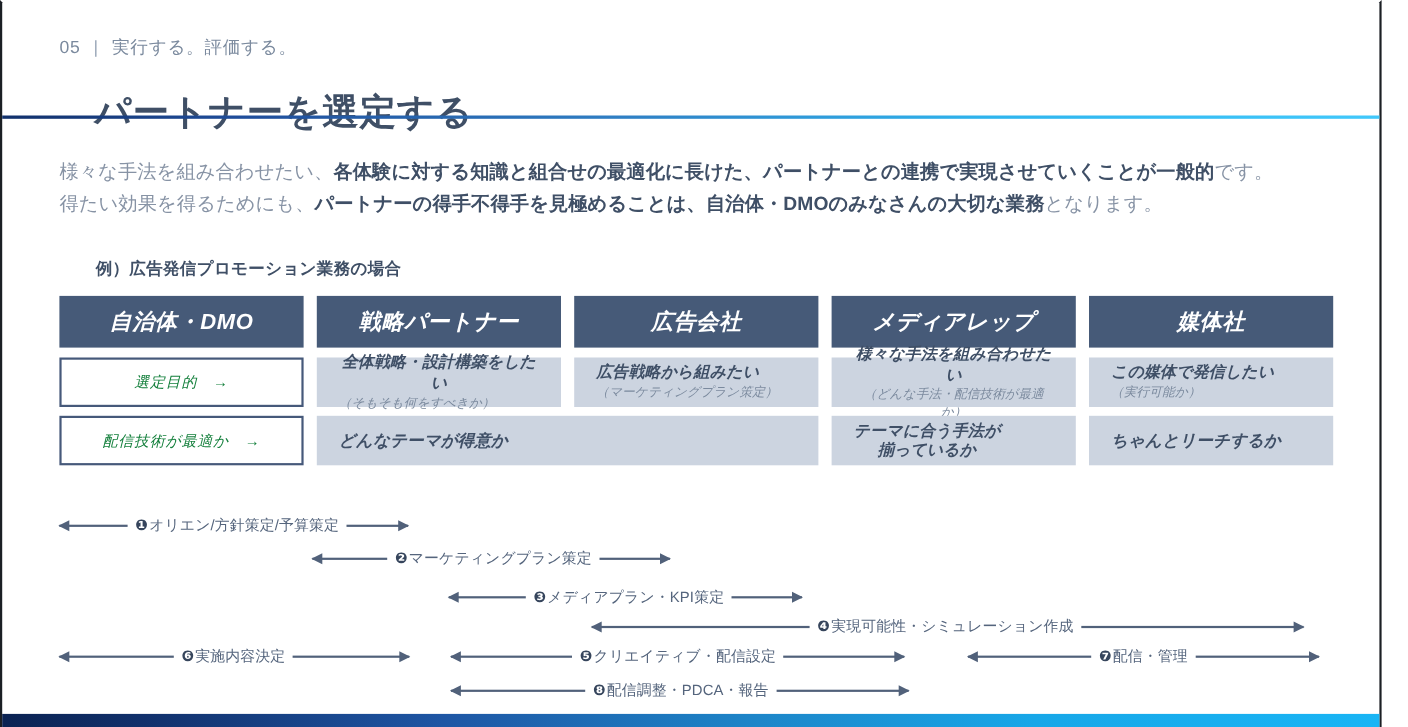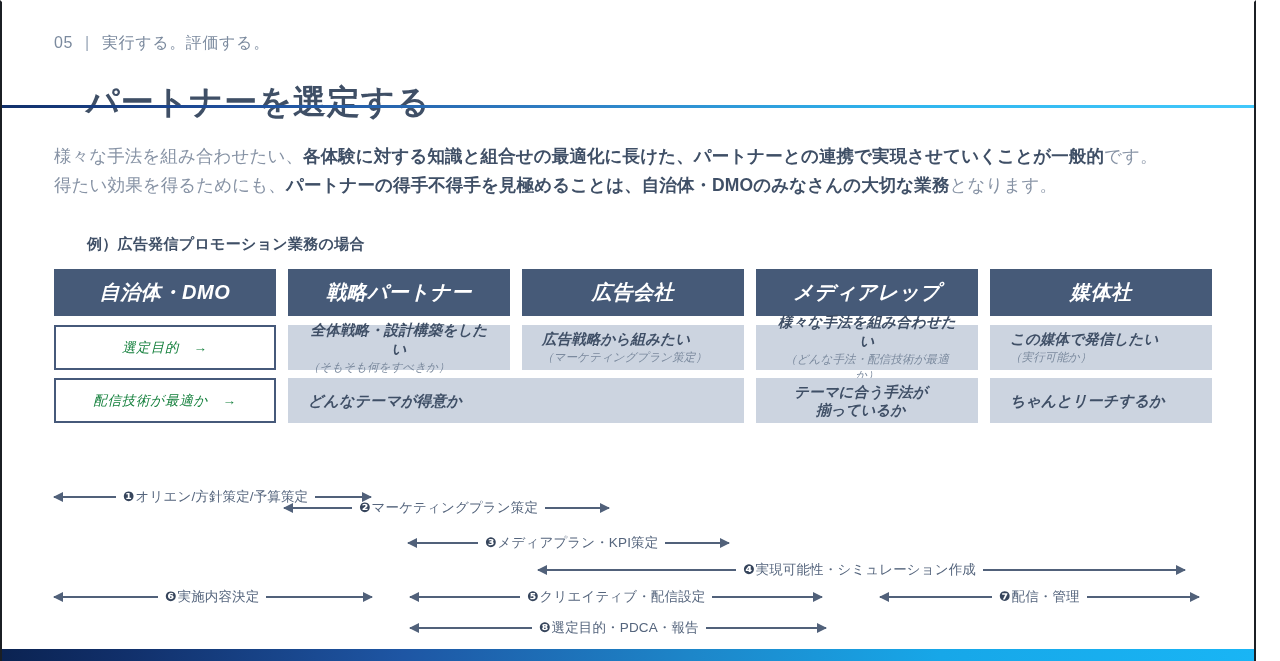--- a/index.html
+++ b/index.html
@@ -149,21 +149,21 @@
     letter-spacing: .01em;
     line-height: 19px;
   }
   .fill-cell .note {
     font-size: 11.5px;
     color: #7b8a9e;
     line-height: 16px;
     letter-spacing: .01em;
   }
   .fill-cell.single .main { font-size: 15px; }
-  .fill-cell.two-line .main { line-height: 18px; margin-left: 18px; }
+  .fill-cell.two-line .main { line-height: 18px; }
   .span2 { width: 456px; flex: 0 0 456px; }
 
   
   #flow {
     position: absolute;
     left: 0; top: 455px;
     width: 1280px;
     height: 180px;
   }
   .flow-line {
@@ -311,21 +311,21 @@
         <div class="fill-cell single">
           <div class="main">ちゃんとリーチするか</div>
         </div>
       </div>
     </div>
 
   </div>
 
   <div id="flow">
 
-    <div class="flow-line" style="left:52px; top:11px;margin-top:19px;">
+    <div class="flow-line" style="left:52px; top:11px;">
       <div class="seg left" style="width:62px;"></div>
       <div class="flow-label"><span class="bullet">❶</span><span>オリエン/方針策定/予算策定</span></div>
       <div class="seg right" style="width:56px;"></div>
     </div>
 
     <div class="flow-line" style="left:282px; top:41px;">
       <div class="seg left" style="width:68px;"></div>
       <div class="flow-label"><span class="bullet">❷</span><span>マーケティングプラン策定</span></div>
       <div class="seg right" style="width:64px;"></div>
     </div>
@@ -355,21 +355,21 @@
     </div>
 
     <div class="flow-line" style="left:878px; top:130px;">
       <div class="seg left" style="width:112px;"></div>
       <div class="flow-label"><span class="bullet">❼</span><span>配信・管理</span></div>
       <div class="seg right" style="width:112px;"></div>
     </div>
 
     <div class="flow-line" style="left:408px; top:161px;">
       <div class="seg left" style="width:122px;"></div>
-      <div class="flow-label"><span class="bullet">❽</span><span>選定目的・PDCA・報告</span></div>
+      <div class="flow-label"><span class="bullet">❽</span><span>配信調整・PDCA・報告</span></div>
       <div class="seg right" style="width:120px;"></div>
     </div>
 
   </div>
 
   <div id="footer-bar"></div>
 
 </div>
 
 </body></html>

